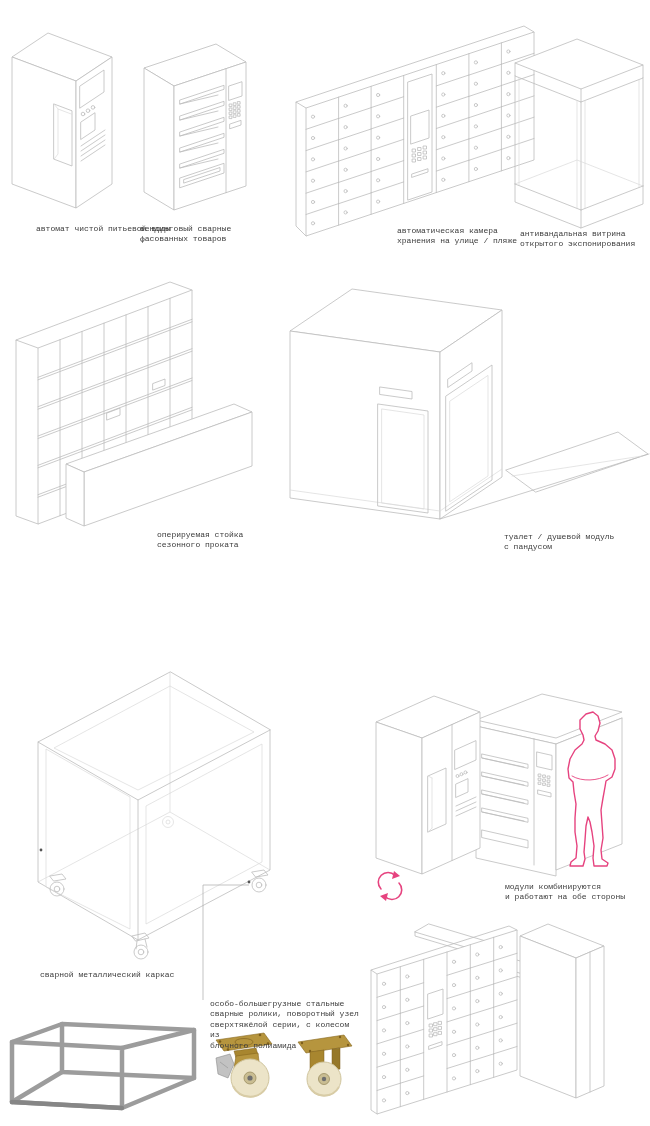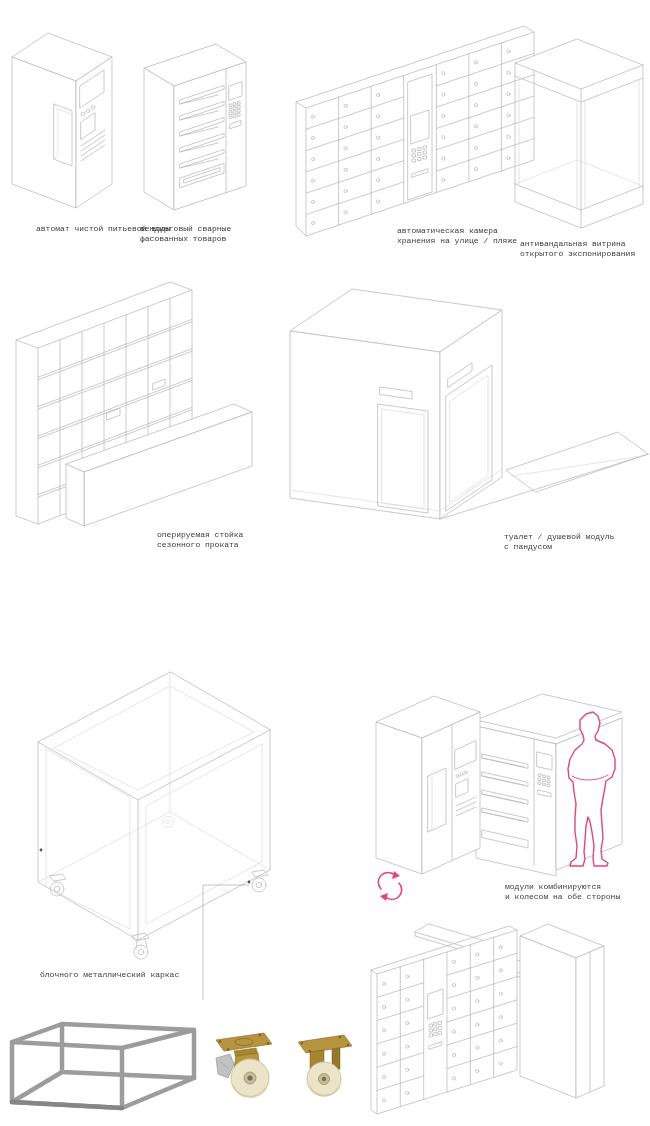--- a/index.html
+++ b/index.html
@@ -380,23 +380,27 @@
         </g>
       </g>
     </svg>
   </figure>
 
   <div class="cap" style="left:36px;top:224px;width:150px">автомат чистой питьевой воды</div>
   <div class="cap" style="left:140px;top:224px;width:110px">вендинговый сварные
 фасованных товаров</div>
   <div class="cap" style="left:397px;top:226px;width:130px">автоматическая камера
 хранения на улице / пляже</div>
-  <div class="cap" style="left:520px;top:239px;width:128px">антивандальная витрина
+  <div class="cap" style="left:520px;top:229px;width:128px">антивандальная витрина
 открытого экспонирования</div>
   <div class="cap" style="left:157px;top:530px;width:120px">оперируемая стойка
 сезонного проката</div>
   <div class="cap" style="left:504px;top:532px;width:130px">туалет / душевой модуль
 с пандусом</div>
-  <div class="cap" style="left:40px;top:970px;width:160px">блочного металлический каркас</div>
+  <div class="cap" style="left:40px;top:970px;width:160px">сварной металлический каркас</div>
+  <div class="cap" style="left:210px;top:999px;width:150px">особо-большегрузные стальные
+сварные ролики, поворотный узел
+сверхтяжёлой серии, с колесом из
+блочного полиамида</div>
   <div class="cap" style="left:505px;top:882px;width:140px">модули комбинируются
-и колесом на обе стороны</div>
+и работают на обе стороны</div>
 
 </div>
 
 </body></html>

